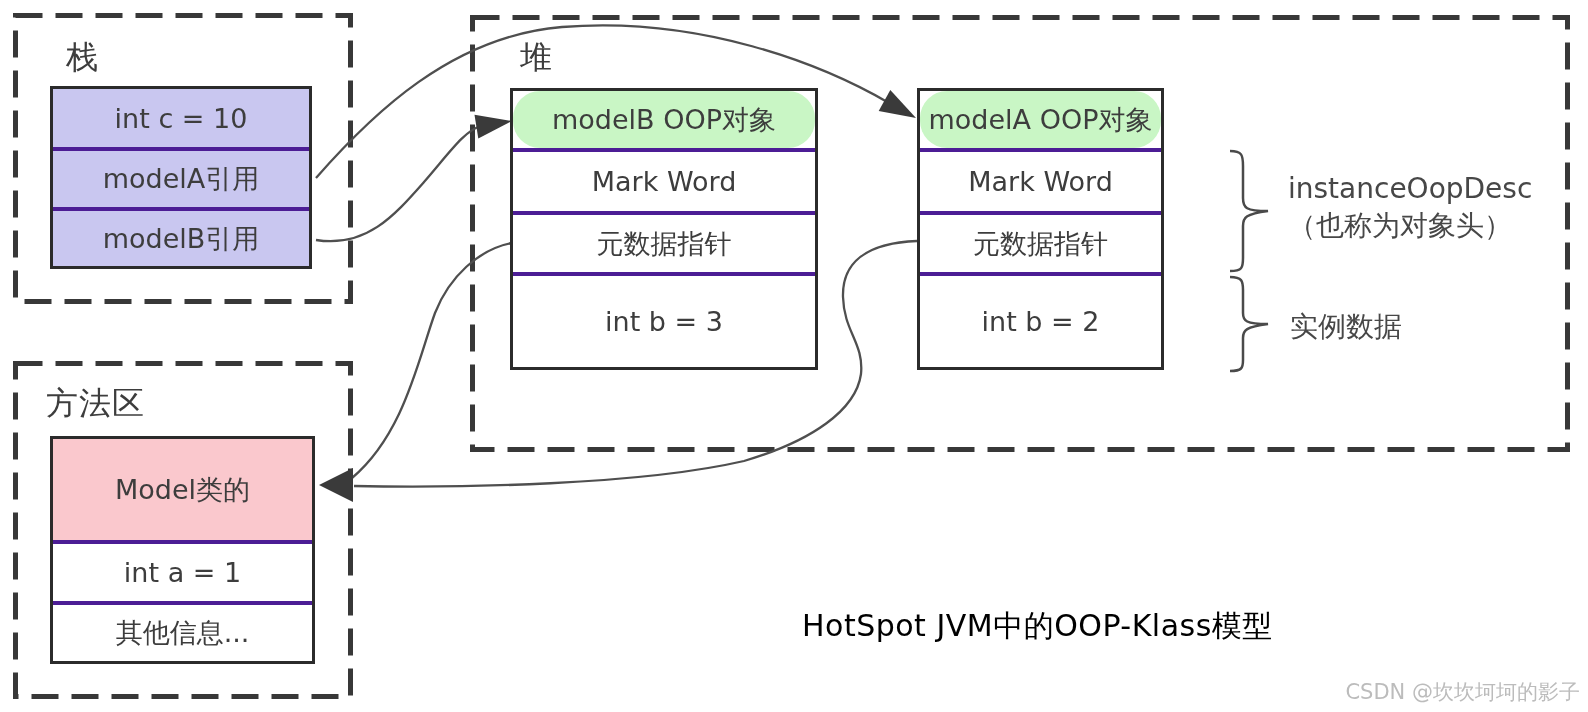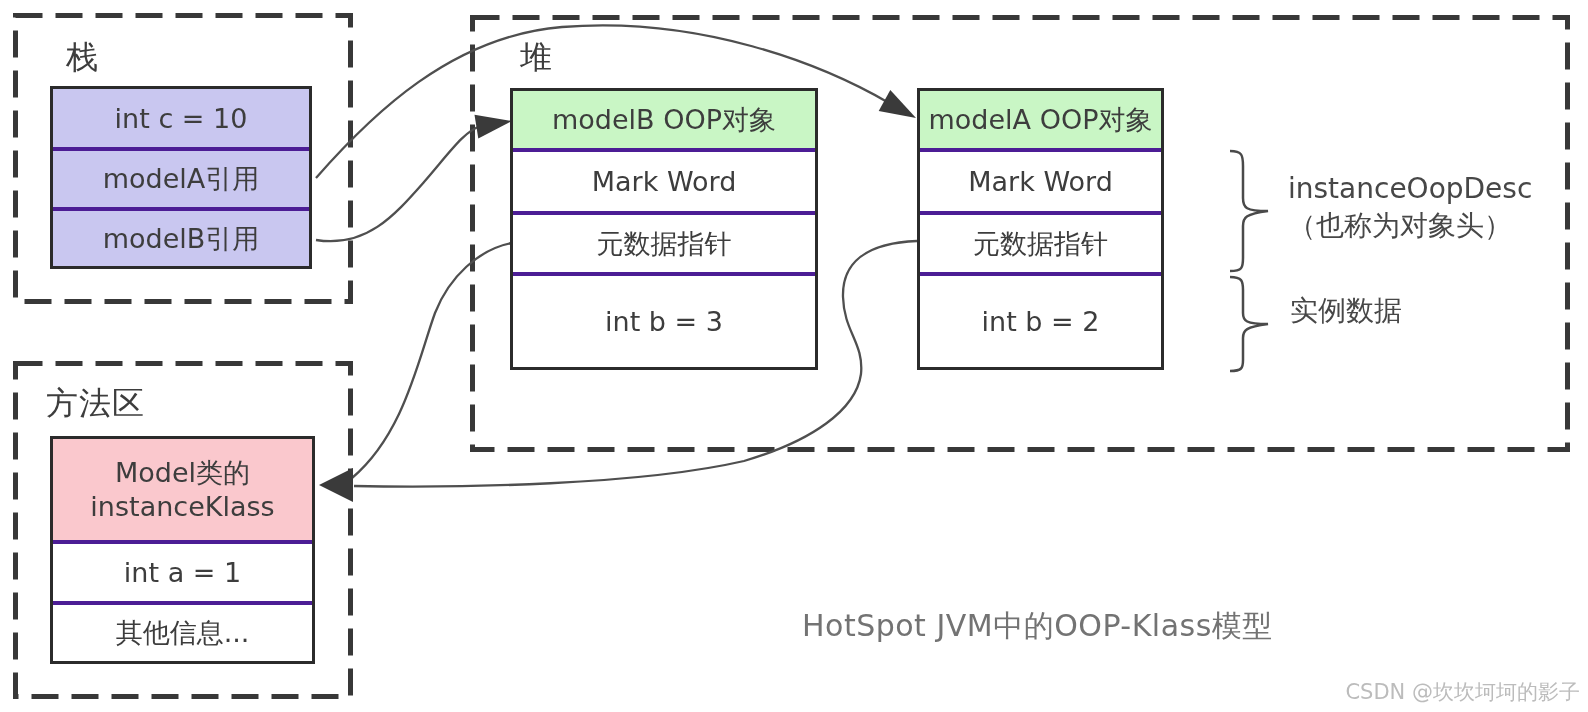--- a/index.html
+++ b/index.html
@@ -7,24 +7,24 @@
     position:relative;width:1588px;height:712px;background:#ffffff;overflow:hidden;
     font-family:"DejaVu Sans","Liberation Sans",sans-serif;color:#3d3d3d;
   }
   .layer{position:absolute;left:0;top:0;width:1588px;height:712px;}
   .region-label{position:absolute;font-size:32px;color:#3d3d3d;letter-spacing:1px;white-space:nowrap;}
   .tbl{position:absolute;border:3px solid #2b2b2b;background:#ffffff;box-sizing:border-box;}
   .row{display:flex;align-items:center;justify-content:center;font-size:27px;color:#3d3d3d;
        border-top:4px solid #4c1d95;box-sizing:border-box;text-align:center;background:#ffffff;white-space:nowrap;}
   .row.first{border-top:none;}
   .row.h-stack{background:#c9c7f0;}
-  .row.h-green{background:#c9f6c5;}
+  .row.h-green{background:#c9f6c5;border-radius:27px;}
   .row.h-pink{background:#fac8cd;flex-direction:column;line-height:34px;}
   .ann{position:absolute;font-size:28px;color:#474747;line-height:37px;white-space:nowrap;}
-  .caption{position:absolute;font-size:30px;color:#737373;white-space:nowrap;letter-spacing:0.5px;}
+  .caption{position:absolute;font-size:30px;color:#000000;white-space:nowrap;letter-spacing:0.5px;}
   .watermark{position:absolute;font-size:21px;color:#bcbcbc;white-space:nowrap;}
 </style>
 </head>
 <body>
 
 <div class="canvas">
 
   <svg class="layer" viewBox="0 0 1588 712">
 
     <rect x="15.5" y="15.5" width="335" height="286" fill="none" stroke="#383838" stroke-width="5" stroke-dasharray="27 13"></rect>
@@ -52,21 +52,20 @@
 
   <div class="tbl" style="left:50px;top:86px;width:262px">
     <div class="row h-stack first" style="height:58px">int c = 10</div>
     <div class="row h-stack" style="height:60px">modelA引用</div>
     <div class="row h-stack" style="height:59px">modelB引用</div>
   </div>
 
   <div class="tbl" style="left:50px;top:436px;width:265px">
     <div class="row h-pink first" style="height:101px">
       <span>Model类的</span>
-      <span>instanceKlass</span>
     </div>
     <div class="row" style="height:61px">int a = 1</div>
     <div class="row" style="height:60px">其他信息...</div>
   </div>
 
   <div class="tbl" style="left:510px;top:88px;width:308px">
     <div class="row h-green first" style="height:57px">modelB OOP对象</div>
     <div class="row" style="height:63px">Mark Word</div>
     <div class="row" style="height:61px">元数据指针</div>
     <div class="row" style="height:95px">int b = 3</div>
@@ -76,19 +75,19 @@
     <div class="row h-green first" style="height:57px">modelA OOP对象</div>
     <div class="row" style="height:63px">Mark Word</div>
     <div class="row" style="height:61px">元数据指针</div>
     <div class="row" style="height:95px">int b = 2</div>
   </div>
 
   <div class="ann" style="left:1288px;top:170px">
     <div>instanceOopDesc</div>
     <div>（也称为对象头）</div>
   </div>
-  <div class="ann" style="left:1290px;top:292px">实例数据</div>
+  <div class="ann" style="left:1290px;top:308px">实例数据</div>
 
   <div class="caption" style="left:802px;top:606px;width:436px;text-align:center">HotSpot JVM中的OOP-Klass模型</div>
 
   <div class="watermark" style="right:8px;top:678px">CSDN @坎坎坷坷的影子</div>
 
 </div>
 
 </body></html>

